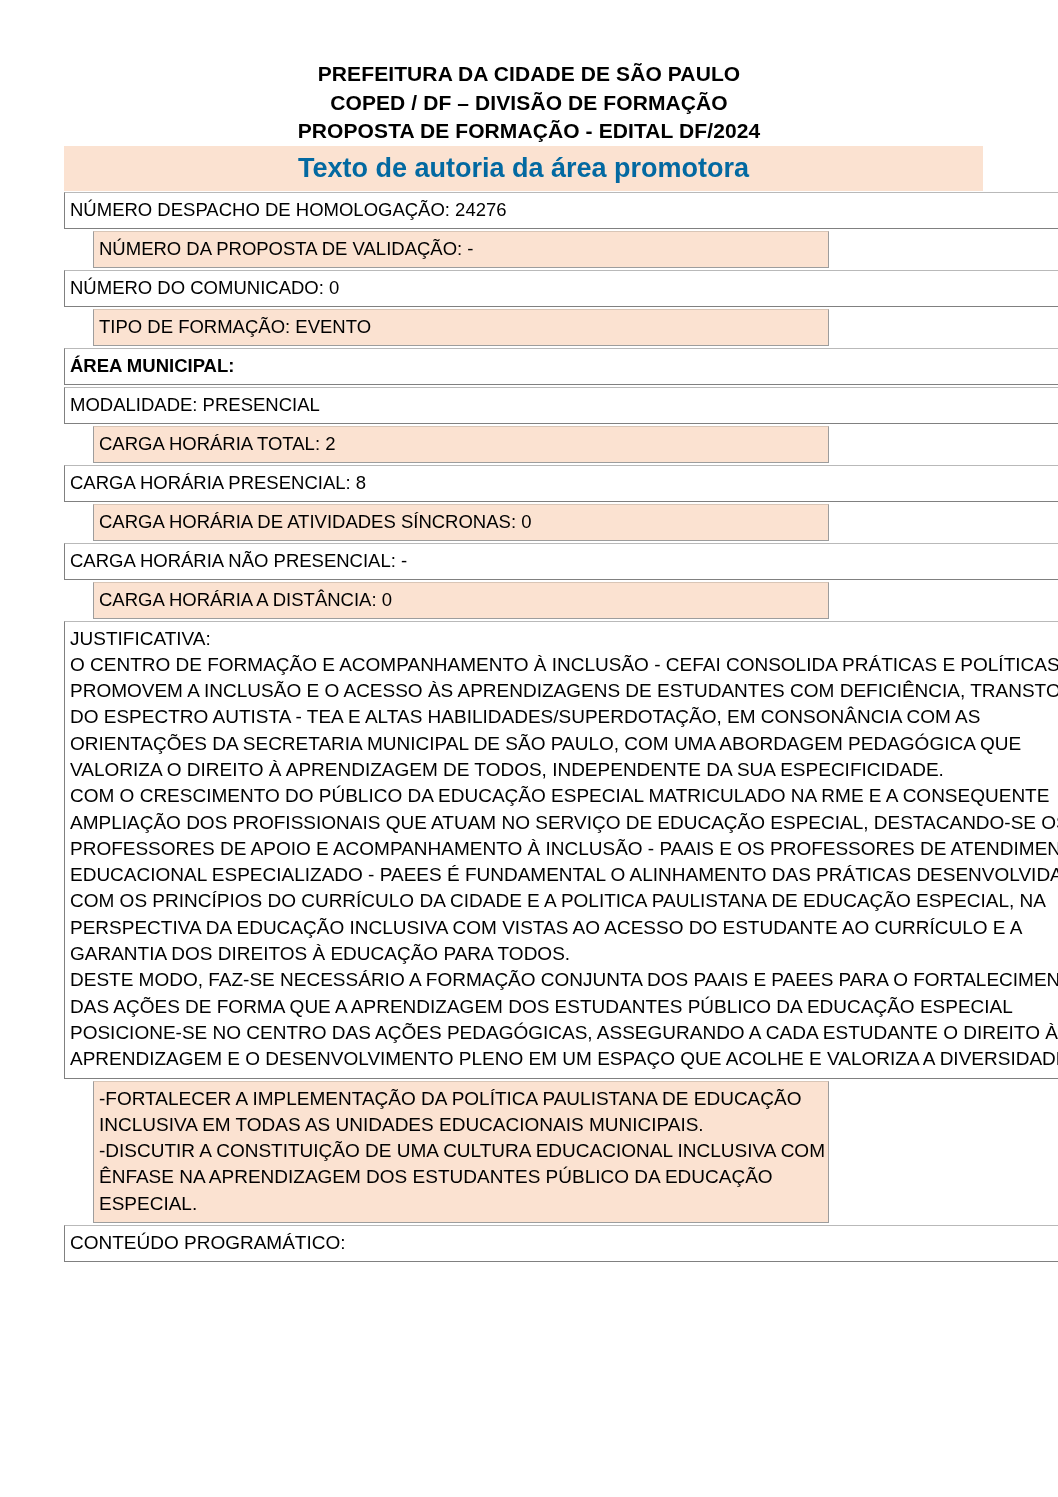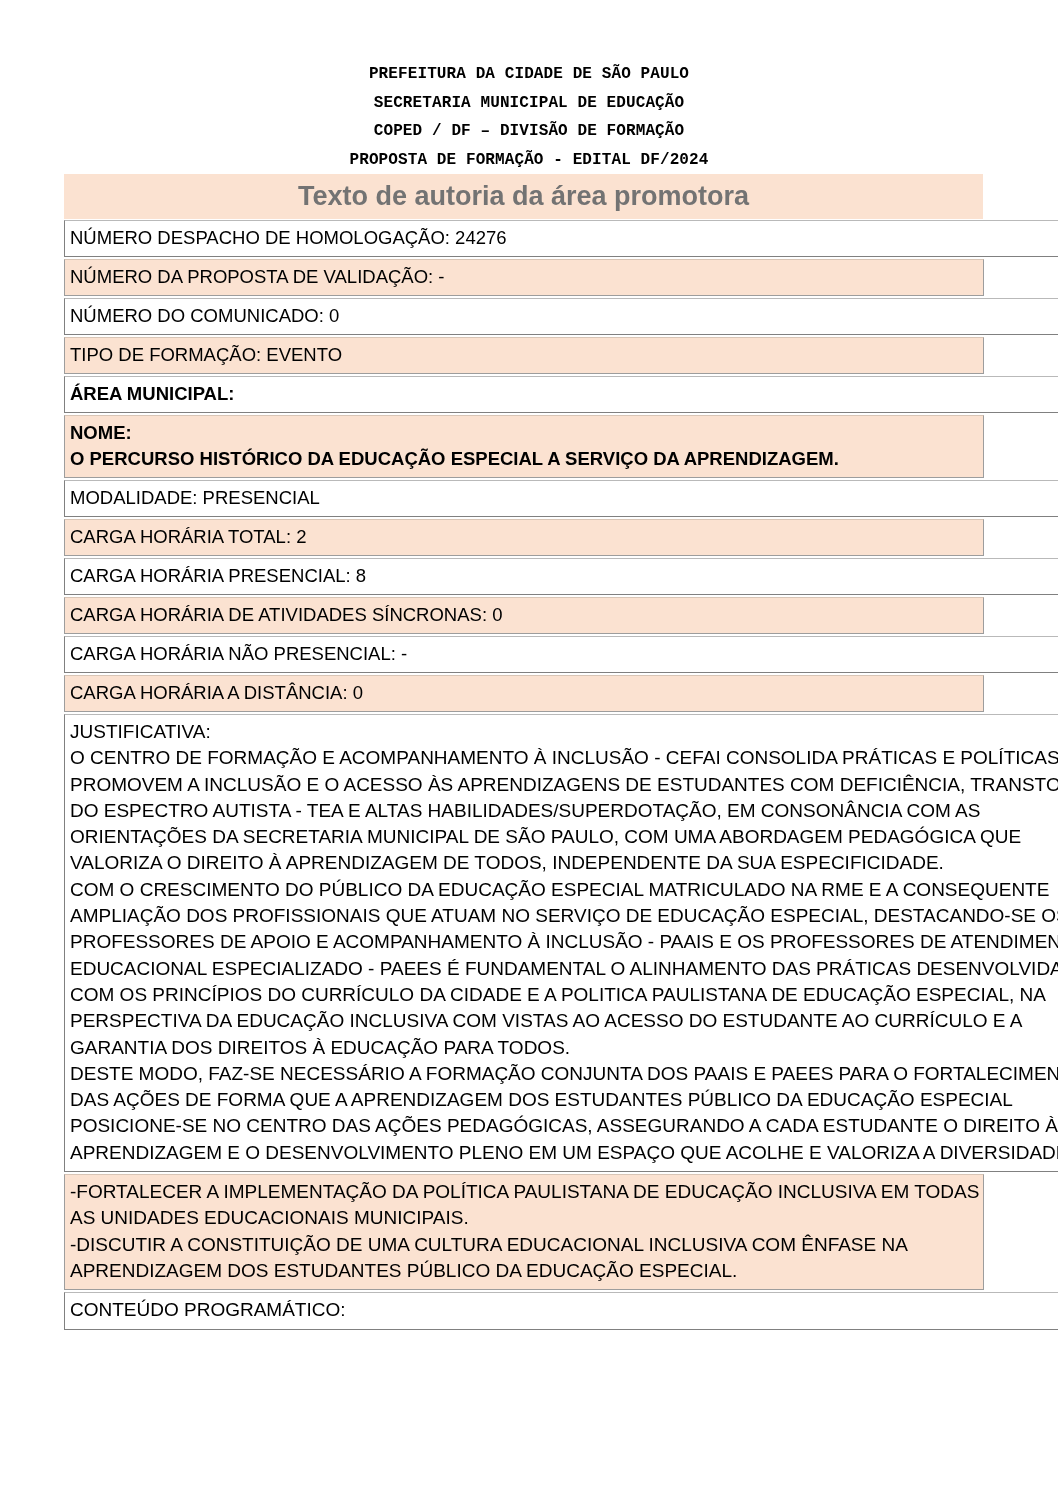--- a/index.html
+++ b/index.html
@@ -21,39 +21,38 @@
     box-sizing: border-box;
     background: #ffffff;
   }
 
   
   .doc-header {
     padding-top: 60px;
     text-align: center;
   }
   .doc-header .hline {
-    font-size: 16px;
+    font-size: 21px;
     font-weight: bold;
     line-height: 28.5px;
     letter-spacing: 0.1px;
     white-space: nowrap;
-    font-family: Liberation Mono, monospace;
   }
 
   
   .sheet {
     margin: 0 auto;
     width: 930px;
     padding-left: 0;
   }
 
   .banner {
     width: 919px;
     background: #FBE2D1;
-    color: #737373;
+    color: #0369a1;
     font-size: 27px;
     font-weight: bold;
     text-align: center;
     line-height: 36px;
     padding: 4px 0 5px 0;
     margin-bottom: 1px;
   }
 
   .row {
     box-sizing: border-box;
@@ -63,42 +62,42 @@
     background: #ffffff;
     padding: 4px 0 5px 5px;
     margin-bottom: 2px;
     font-size: 18.5px;
     line-height: 26px;
   }
   .row.tint {
     background: #FBE2D1;
     border-color: #9d9d9d;
     border-top-color: #d8c5b6;
-    width: 920px;
+    width: 736px;
+    margin-left: 29px;
   }
   .row .bold {
     font-weight: bold;
   }
   .row p {
     margin: 0;
     padding: 0;
   }
   .block-body p {
     font-size: 19px;
     line-height: 26.3px;
   }
 </style>
 </head>
 <body>
 
 <div class="page">
 
   <div class="doc-header">
     <div class="hline">PREFEITURA DA CIDADE DE SÃO PAULO</div>
-    <div class="hline">SECRETARIA MUNICIPAL DE EDUCAÇÃO</div>
     <div class="hline">COPED / DF – DIVISÃO DE FORMAÇÃO</div>
     <div class="hline">PROPOSTA DE FORMAÇÃO - EDITAL DF/2024</div>
   </div>
 
   <div class="sheet">
 
     <div class="banner">Texto de autoria da área promotora</div>
 
     <div class="row">
       <p>NÚMERO DESPACHO DE HOMOLOGAÇÃO:  24276</p>
@@ -113,24 +112,20 @@
     </div>
 
     <div class="row tint">
       <p>TIPO DE FORMAÇÃO: EVENTO</p>
     </div>
 
     <div class="row">
       <p class="bold">ÁREA MUNICIPAL:</p>
     </div>
 
-    <div class="row tint">
-      <p class="bold">NOME:</p>
-      <p class="bold">O PERCURSO HISTÓRICO DA EDUCAÇÃO ESPECIAL A SERVIÇO DA APRENDIZAGEM.</p>
-    </div>
 
     <div class="row">
       <p>MODALIDADE: PRESENCIAL</p>
     </div>
 
     <div class="row tint">
       <p>CARGA HORÁRIA TOTAL: 2</p>
     </div>
 
     <div class="row">

